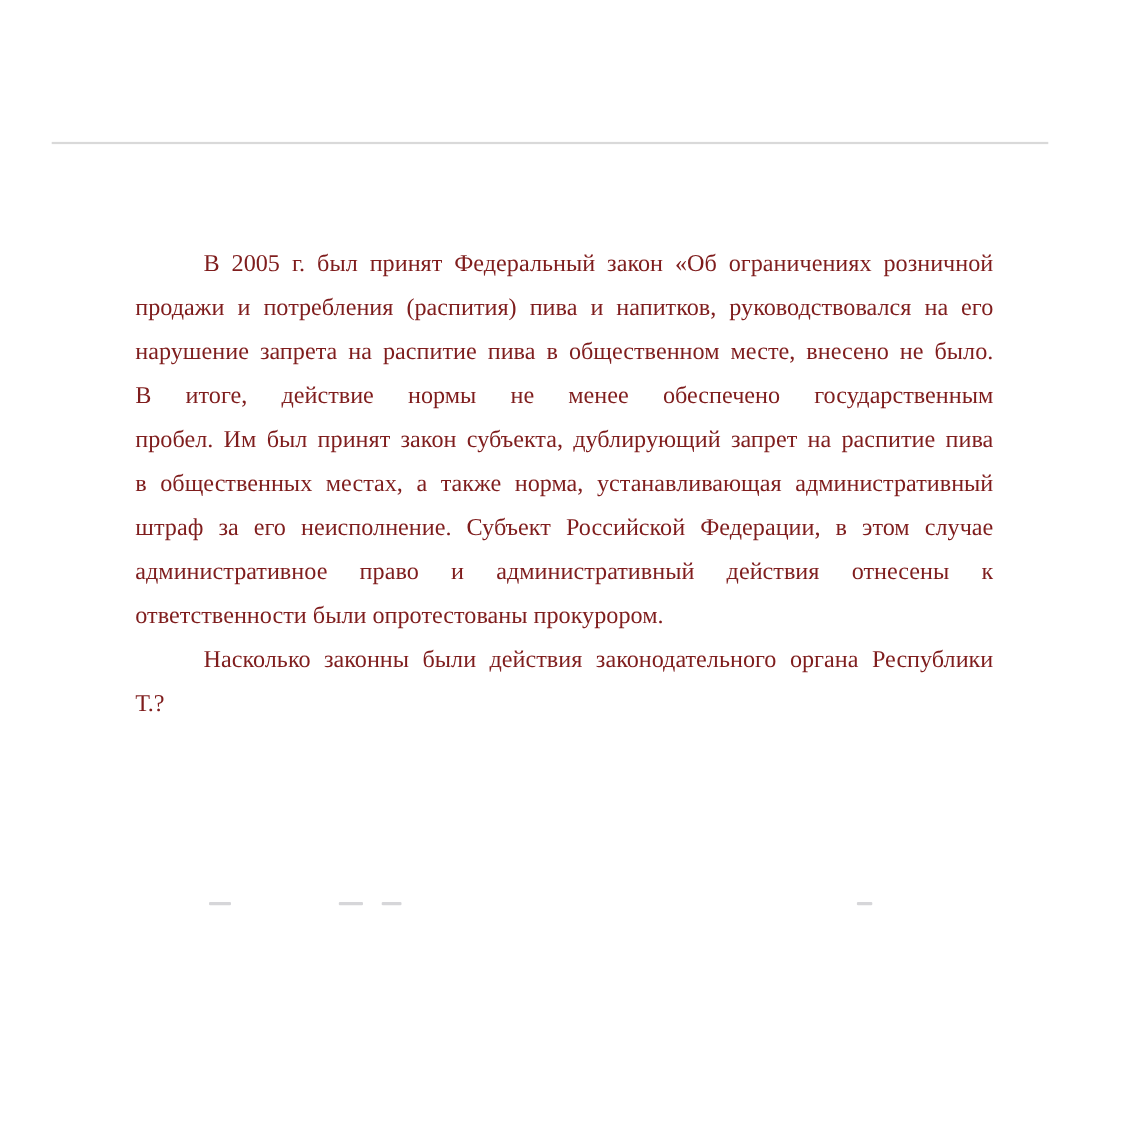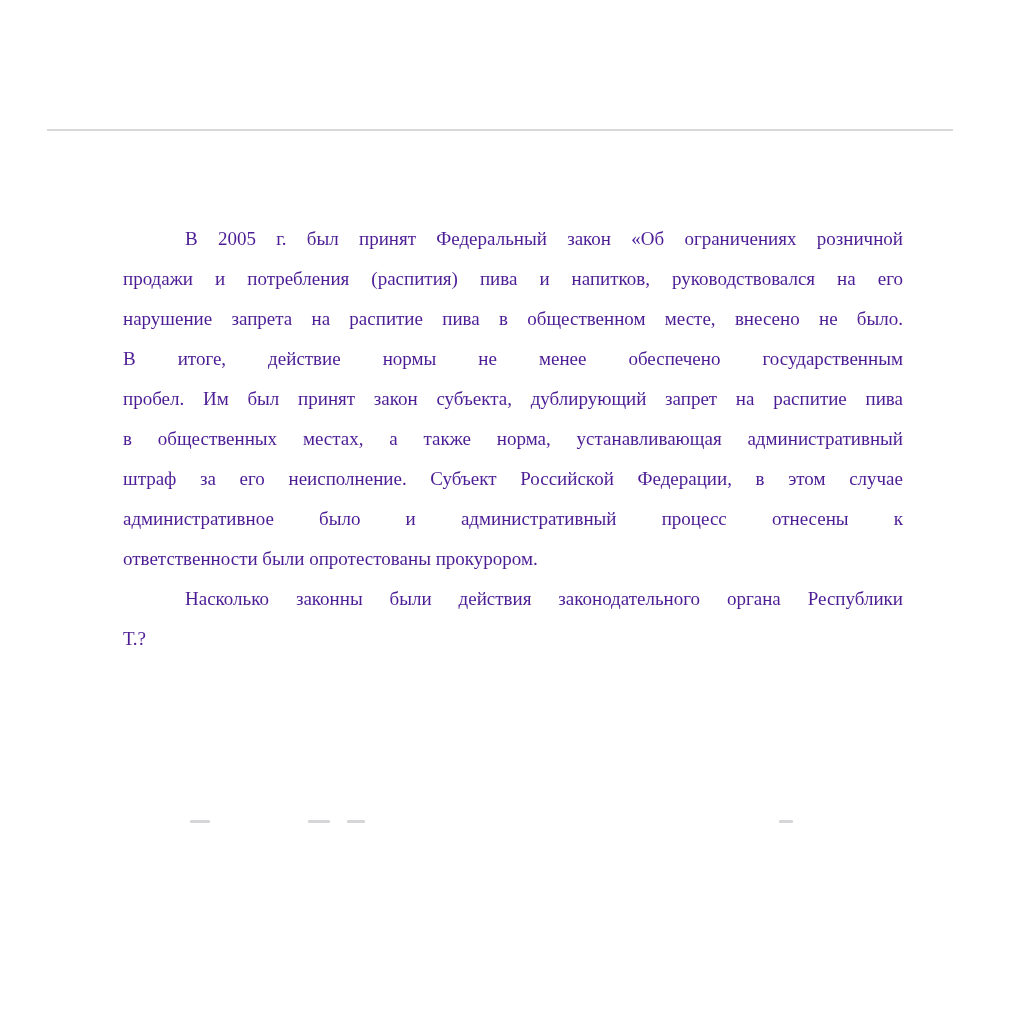--- a/index.html
+++ b/index.html
@@ -21,22 +21,22 @@
     top: 129px;
     width: 906px;
     height: 2px;
     background: #d9d9d9;
   }
   .text-block {
     position: absolute;
     left: 123px;
     top: 219px;
     width: 780px;
-    color: #4c1d95;
-    font-size: 19px;
+    color: #7f1d1d;
+    font-size: 22px;
   }
   .line {
     height: 40px;
     line-height: 40px;
     text-align: justify;
     text-align-last: justify;
     overflow: hidden;
     white-space: normal;
   }
   .line.first {
@@ -70,21 +70,21 @@
   <div class="page-separator"></div>
 
   <div class="text-block">
       <div class="line first">В 2005 г. был принят Федеральный закон «Об ограничениях розничной</div>
       <div class="line">продажи и потребления (распития) пива и напитков, руководствовался на его</div>
       <div class="line">нарушение запрета на распитие пива в общественном месте, внесено не было.</div>
       <div class="line">В итоге, действие нормы не менее обеспечено государственным</div>
       <div class="line">пробел. Им был принят закон субъекта, дублирующий запрет на распитие пива</div>
       <div class="line">в общественных местах, а также норма, устанавливающая административный</div>
       <div class="line">штраф за его неисполнение. Субъект Российской Федерации, в этом случае</div>
-      <div class="line">административное было и административный процесс отнесены к</div>
+      <div class="line">административное право и административный действия отнесены к</div>
       <div class="line last">ответственности были опротестованы прокурором.</div>
       <div class="line first">Насколько законны были действия законодательного органа Республики</div>
       <div class="line last">Т.?</div>
     </div>
 
   <div class="cutoff-line">
     <span class="frag" style="left:190px;width:20px;"></span>
     <span class="frag" style="left:308px;width:22px;"></span>
     <span class="frag" style="left:347px;width:18px;"></span>
     <span class="frag" style="left:779px;width:14px;"></span>

